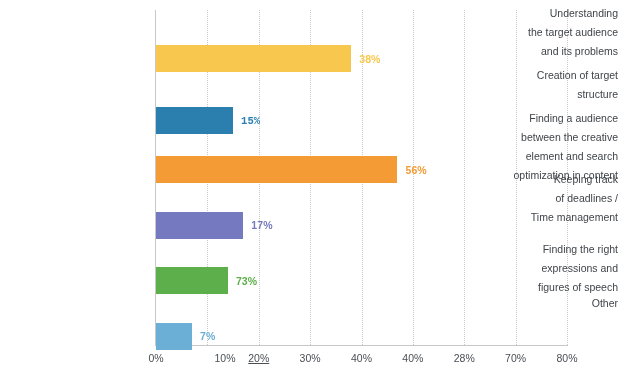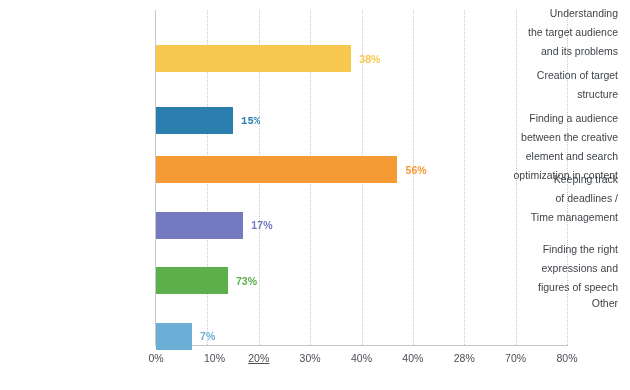--- a/index.html
+++ b/index.html
@@ -158,21 +158,21 @@
       <div class="cat-label" style="top: 170px;">Keeping track
 of deadlines /
 Time management</div>
       <div class="cat-label" style="top: 225.5px; margin-top: 14px;">Finding the right
 expressions and
 figures of speech</div>
       <div class="cat-label" style="top: 293.5px;">Other</div>
     </div>
   <div id="xticks">
       <div class="xtick" style="left: 156px;">0%</div>
-      <div class="xtick" style="left: 205px; text-align: right;">10%</div>
+      <div class="xtick" style="left: 225px;">10%</div>
       <div class="xtick" style="left: 258.75px; text-decoration: underline;">20%</div>
       <div class="xtick" style="left: 310.125px;">30%</div>
       <div class="xtick" style="left: 361.5px;">40%</div>
       <div class="xtick" style="left: 412.875px;">40%</div>
       <div class="xtick" style="left: 464.25px;">28%</div>
       <div class="xtick" style="left: 515.625px;">70%</div>
       <div class="xtick" style="left: 567px;">80%</div>
     </div>
 
 </div>

